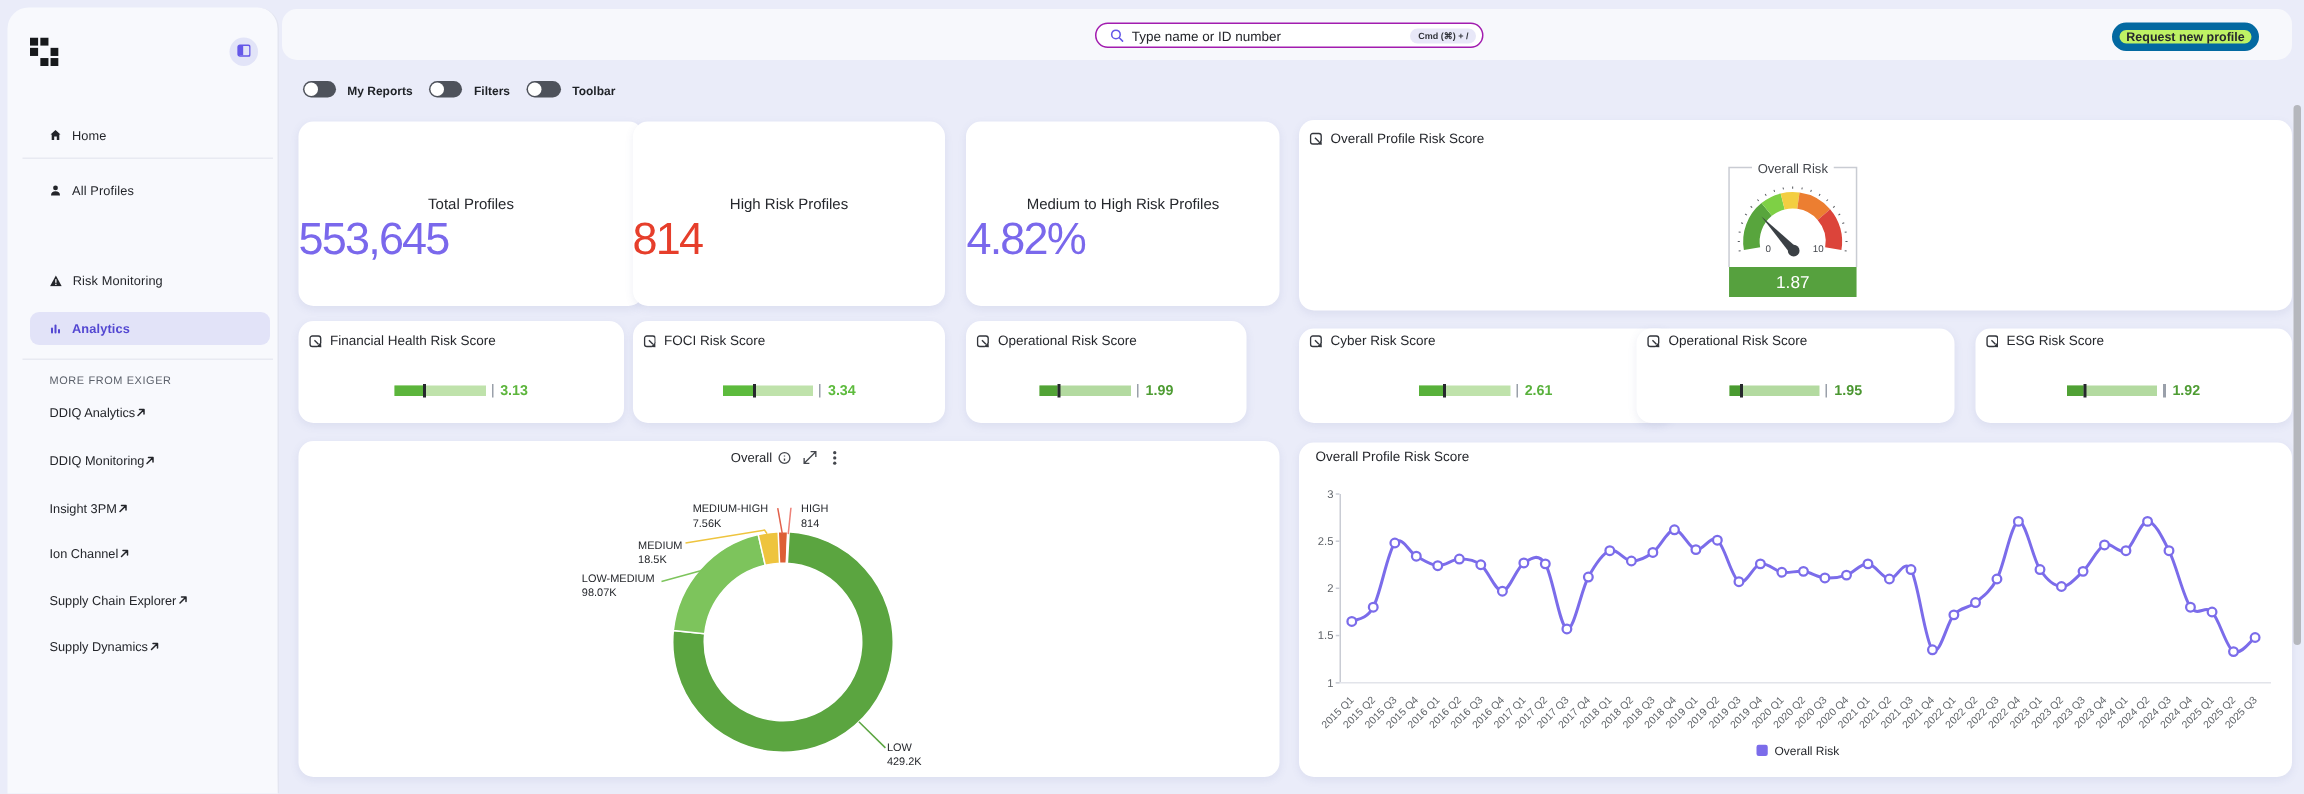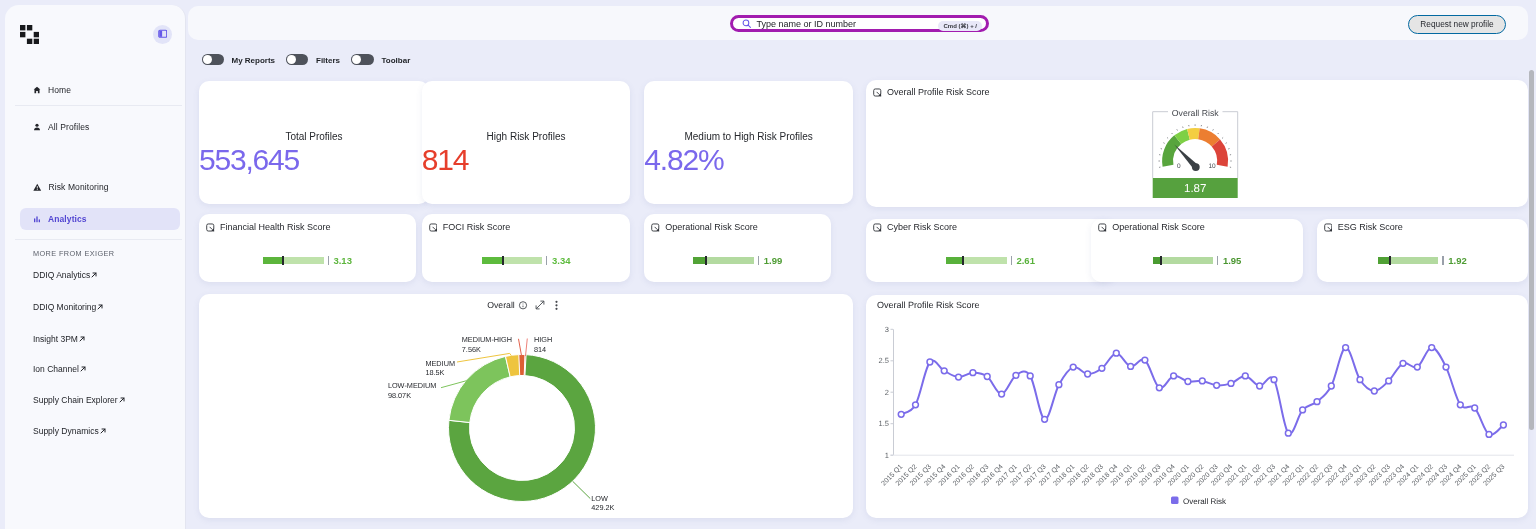--- a/index.html
+++ b/index.html
@@ -9,24 +9,24 @@
 #logo{position:absolute;left:15px;top:20px;width:19px;height:19px}
 #collapse{position:absolute;left:148px;top:19.5px;width:19px;height:19px;border-radius:50%;background:#e2e4f8;display:flex;align-items:center;justify-content:center}
 .mitem{position:absolute;left:15px;width:160px;height:22px;display:flex;align-items:center;font-size:8.5px;color:#23252a;letter-spacing:.1px}
 .mitem svg{margin:0 7px 0 13px}
 .mitem.active{background:#e2e3f8;border-radius:6px;color:#5347d2;font-weight:bold}
 .divider{position:absolute;left:10px;width:167px;border-top:1px solid #e8eaf2}
 .morelabel{position:absolute;left:28px;font-size:7.3px;color:#5c616b;letter-spacing:.4px}
 .eitem{position:absolute;left:28px;width:133px;display:flex;align-items:center;justify-content:flex-start;font-size:8.5px;color:#23252a}
 
 #header{position:absolute;left:188px;top:6px;width:1340px;height:34px;background:#f7f8fc;border-radius:10px}
-#search{position:absolute;left:542px;top:9px;width:259px;height:17px;background:#fff;border:3px solid #a21caf;border-radius:9px;display:flex;align-items:center}
+#search{position:absolute;left:542px;top:9px;width:259px;height:17px;background:#fff;border:1px solid #a21caf;border-radius:9px;display:flex;align-items:center}
 #search .ph{font-size:9px;color:#23252a}
 #cmdbadge{position:absolute;right:4px;top:2.5px;height:10px;padding:0 5px;background:#e8e8f8;border-radius:5px;font-size:6px;color:#33353c;display:flex;align-items:center;font-weight:bold}
-#reqbtn{position:absolute;left:1220px;top:9px;width:98px;height:18.5px;border:1px solid #0369a1;border-radius:10px;background:#e5e5e5;display:flex;align-items:center;justify-content:center;font-size:8.3px;color:#26282e;font-weight:normal}
+#reqbtn{position:absolute;left:1220px;top:9px;width:98px;height:18.5px;border:5px solid #0369a1;border-radius:10px;background:#bef264;display:flex;align-items:center;justify-content:center;font-size:8.3px;color:#26282e;font-weight:bold}
 
 .toggle{position:absolute;top:53.6px;width:22.5px;height:11.4px;background:#4e525b;border-radius:6px}
 .toggle .knob{position:absolute;left:1.1px;top:1.05px;width:9.3px;height:9.3px;background:#fff;border-radius:50%}
 .tlabel{position:absolute;top:55.5px;font-size:8px;color:#1e2126;font-weight:bold}
 
 .scard{height:122.8px;top:81px}
 .stitle{position:absolute;width:100%;text-align:center;top:50px;font-size:10px;color:#26282d}
 .snum{position:absolute;width:100%;text-align:left;top:62px;font-size:30px;letter-spacing:-1.2px}
 
 .rcardL{top:214.2px;height:67.5px}.rcardR{top:218.8px;height:63.4px}

